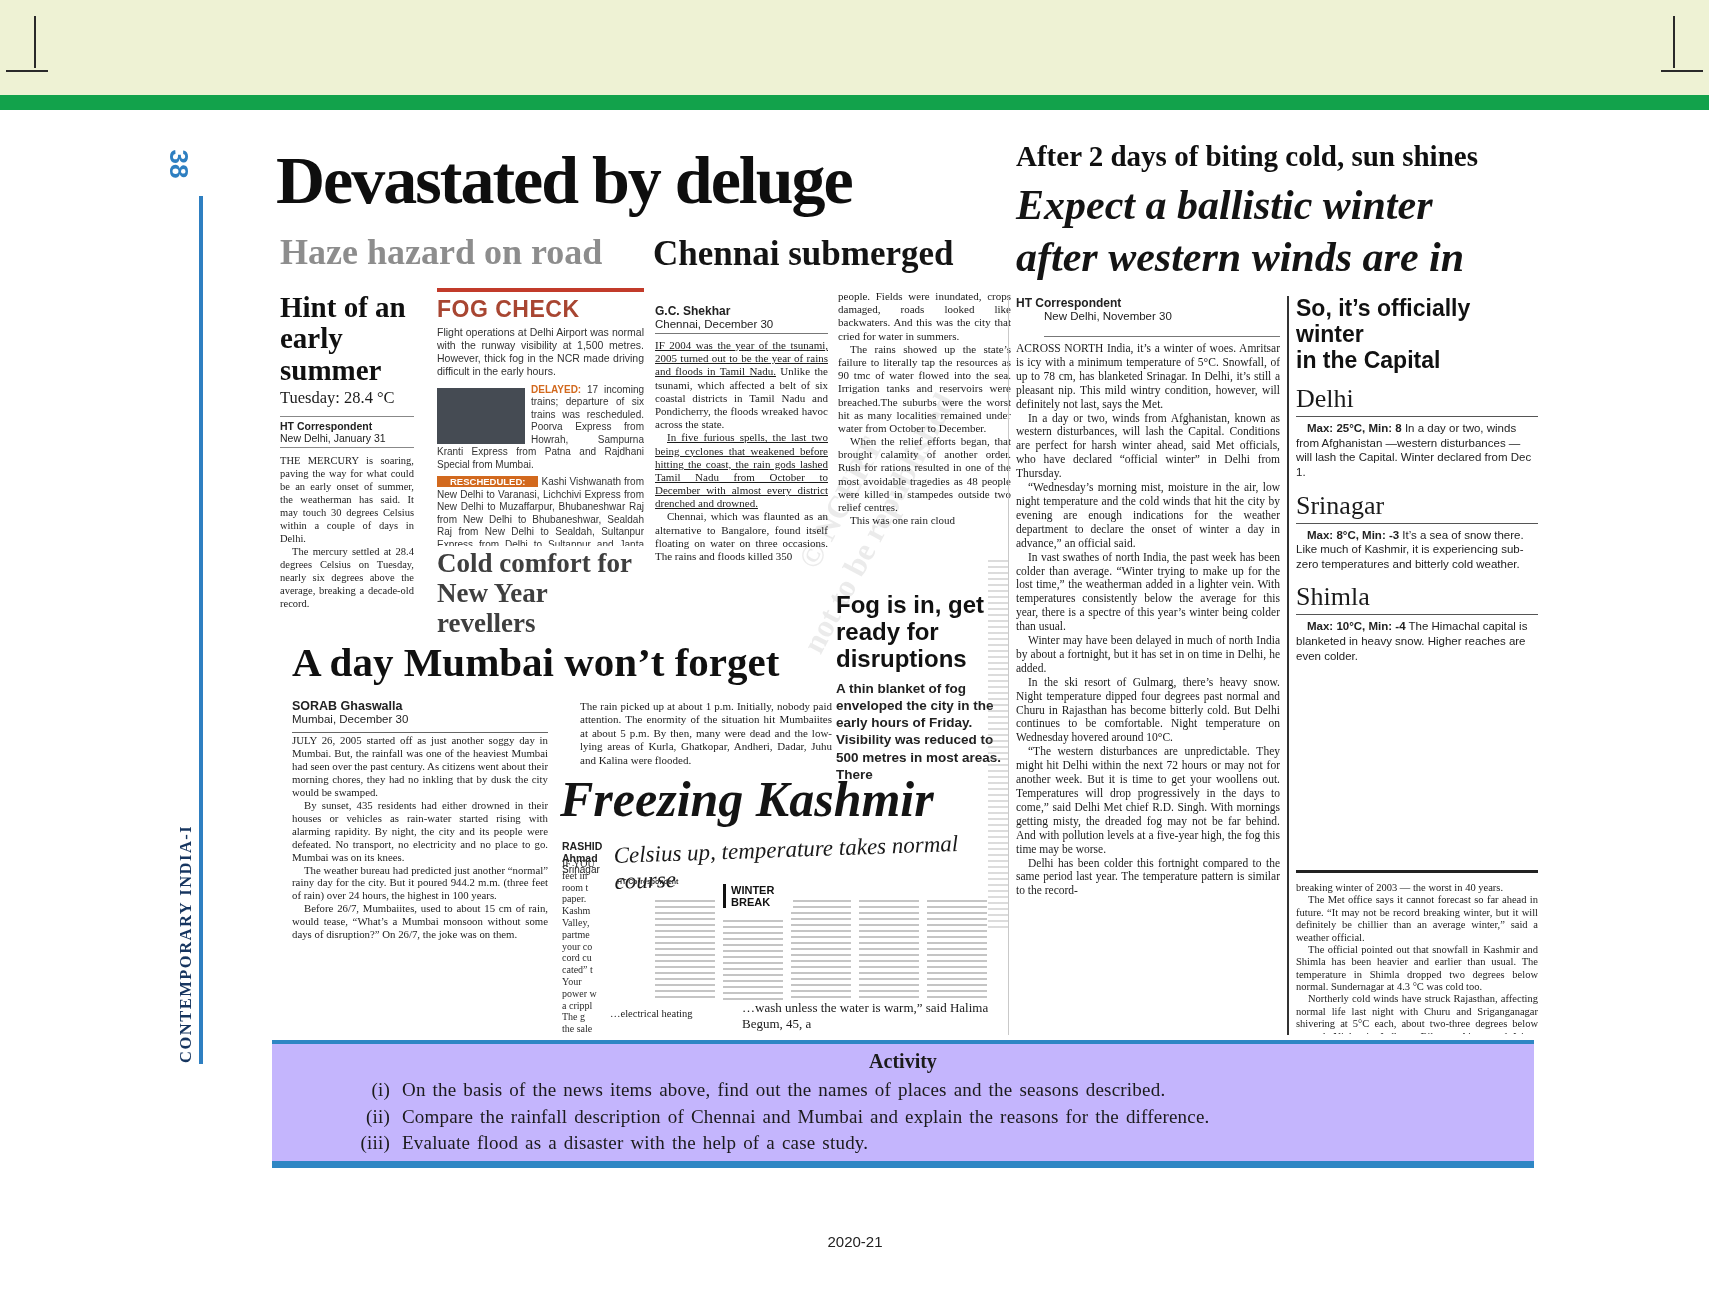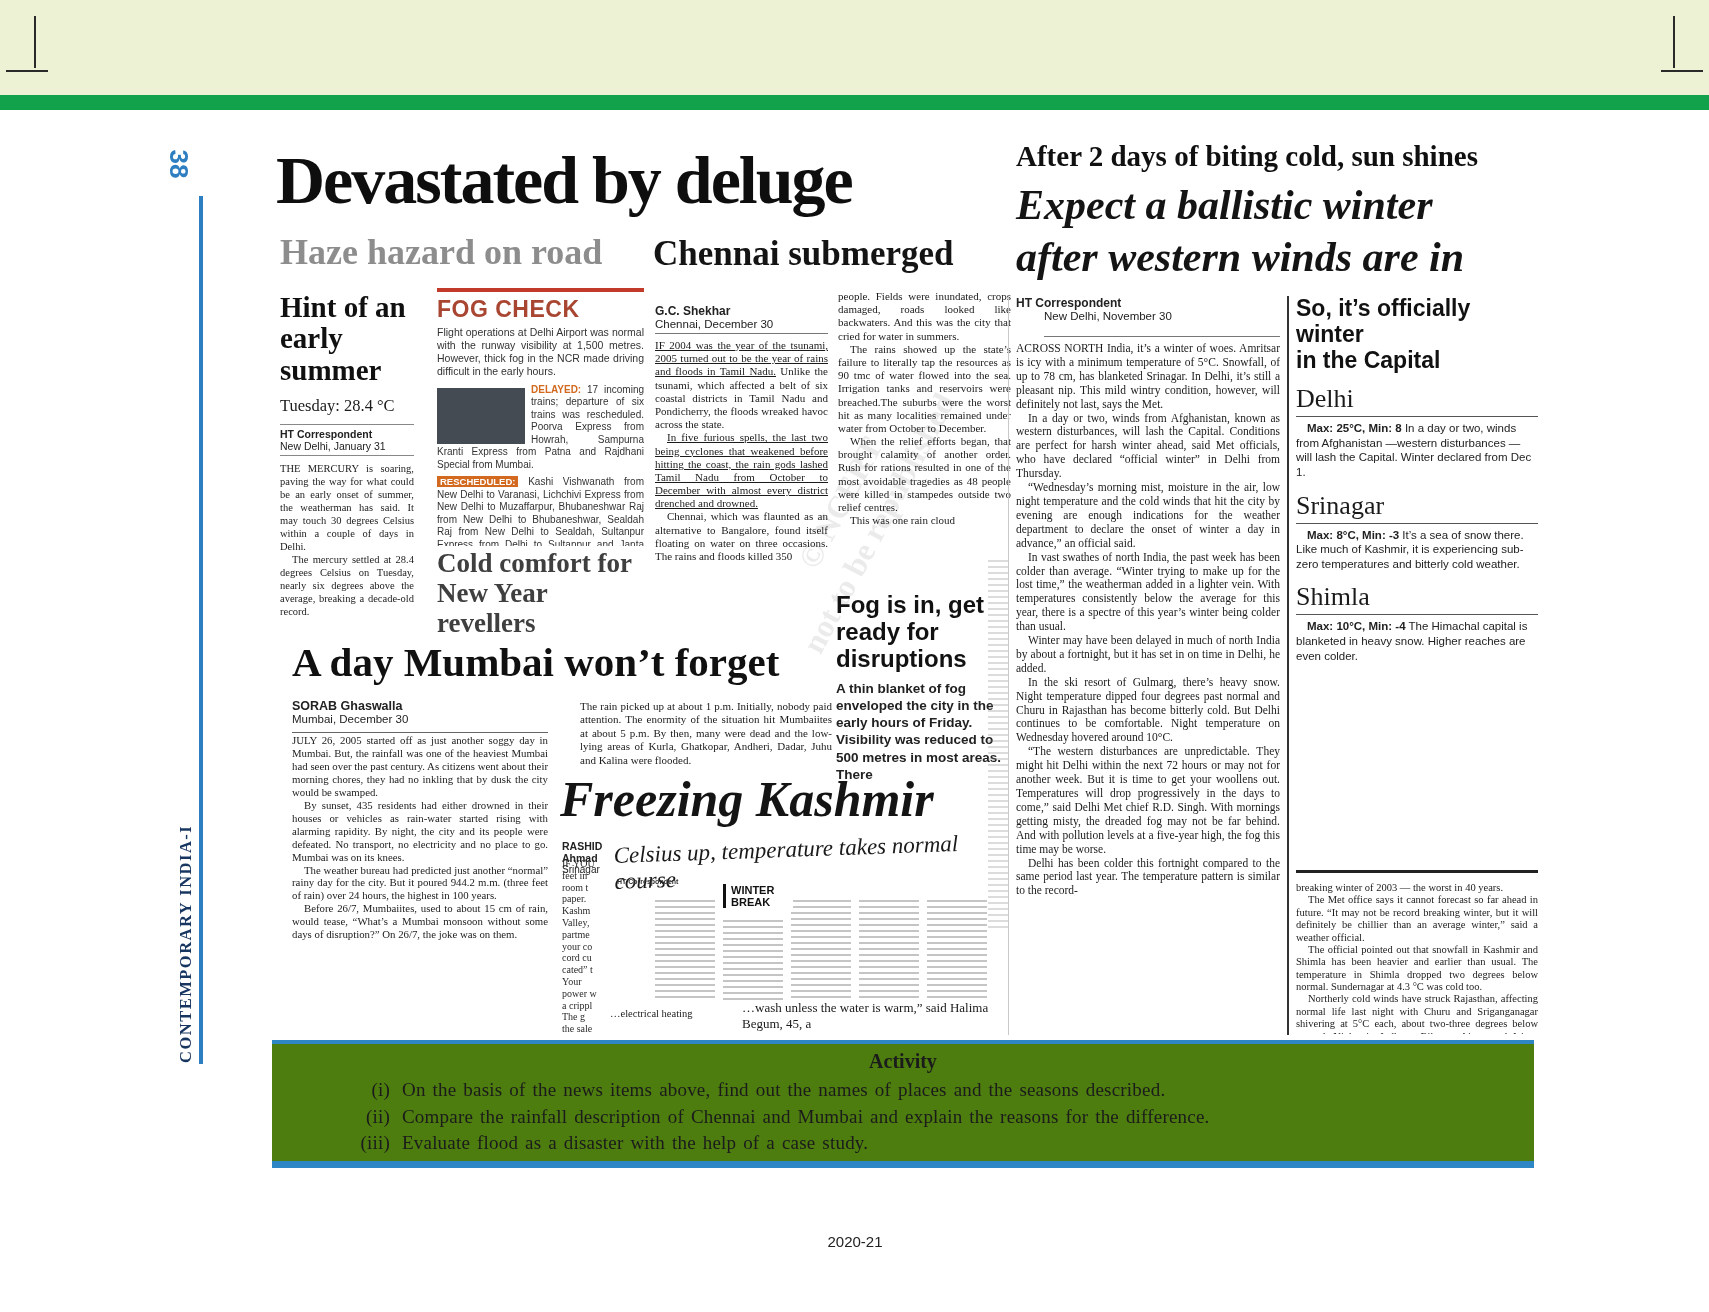--- a/index.html
+++ b/index.html
@@ -26,30 +26,30 @@
   .h-bal{left:1016px;width:525px;font-size:42px;font-style:italic;font-weight:600;color:#141414;line-height:1;}
   .h-haze{left:280px;top:231px;width:365px;font-size:36px;font-weight:bold;color:#8d8d8d;}
   .h-chennai{left:653px;top:234px;width:365px;font-size:35px;font-weight:bold;color:#141414;}
   .byline{font-family:"Liberation Sans",sans-serif;font-weight:bold;font-size:12px;color:#222;}
   .dateline{font-family:"Liberation Sans",sans-serif;font-size:11.5px;color:#222;}
   .rule{border-bottom:1px solid #777;}
   .nbody p{margin:0;}
   .nbody p + p{text-indent:12px;}
   .colA{left:280px;top:292px;width:134px;height:338px;}
   .colA .hl{font-size:29px;font-weight:bold;line-height:1.08;color:#101010;}
-  .colA .temp{font-size:16.5px;margin-top:10px;}
+  .colA .temp{font-size:16.5px;margin-top:2px;}
   .colA .by{margin-top:8px;padding:3px 0;border-top:1px solid #888;border-bottom:1px solid #888;}
   .colA .nbody{font-size:10.5px;line-height:1.24;margin-top:6px;}
   .fogbox{left:437px;top:288px;width:207px;height:254px;border-top:4px solid #c23b2a;}
   .fogtitle{font-size:23px;font-weight:bold;letter-spacing:.5px;color:#a84632;margin:4px 0 3px;}
   .fogintro{font-size:10.5px;line-height:1.25;color:#333;}
   .fogphoto{float:left;width:88px;height:56px;background:#454b53;margin:4px 6px 2px 0;}
   .fogsmall{font-size:10px;line-height:1.25;color:#333;margin-top:5px;}
   .lbl-delayed{color:#d2691e;font-weight:bold;}
-  .lbl-resched{background:#d2691e;color:#fff;font-weight:bold;font-size:9.5px;padding:0 3px;}
+  .lbl-resched{background:#d2691e;color:#fff;font-weight:bold;font-size:9.5px;padding:0 13px;}
   .coldcomfort{left:437px;top:548px;width:215px;font-size:27px;font-weight:bold;line-height:1.12;color:#3f3f3f;}
   .colC{left:655px;top:304px;width:173px;height:334px;}
   .colD{left:838px;top:290px;width:173px;height:270px;}
   .chenbody{font-size:11px;line-height:1.2;}
   .fogin{left:836px;top:592px;width:176px;height:190px;}
   .fogin .hl{font-family:"Liberation Sans",sans-serif;font-size:24px;font-weight:bold;line-height:1.12;color:#111;}
   .fogin .tx{font-family:"Liberation Sans",sans-serif;font-size:13.5px;font-weight:bold;line-height:1.28;margin-top:7px;color:#222;}
   .colE{left:1016px;top:296px;width:264px;height:740px;}
   .colE .nbody{font-size:11.5px;line-height:1.21;margin-top:4px;}
   .colF{left:1296px;top:296px;width:242px;}
@@ -68,21 +68,21 @@
   .tinyby{left:617px;top:878px;font-family:"Liberation Sans",sans-serif;font-size:7px;font-weight:bold;color:#333;}
   .wbreak{left:723px;top:884px;width:62px;background:#fff;border-left:3px solid #111;padding-left:5px;
           font-family:"Liberation Sans",sans-serif;font-size:11px;font-weight:bold;line-height:1.1;color:#111;}
   .fragcol{left:562px;top:858px;width:50px;font-size:10px;line-height:1.18;color:#2a2a2a;}
   .mstripe{background:repeating-linear-gradient(180deg,#8a8a8a 0 2.4px,transparent 2.4px 6px);opacity:.5;}
   .fragheat{left:610px;top:1008px;width:125px;font-size:10.5px;color:#222;}
   .fragwash{left:742px;top:1000px;width:248px;font-size:13px;line-height:1.25;color:#1a1a1a;background:#fff;}
   .vrule-light{left:1008px;top:296px;width:1px;height:739px;background:#c9c9c9;}
   .vrule-dark{left:1287px;top:296px;width:2px;height:739px;background:#333;}
   .hrule-capital{left:1296px;top:870px;width:242px;height:3px;background:#222;}
-  .activity{left:272px;top:1040px;width:1262px;height:128px;background:#4d7c0f;
+  .activity{left:272px;top:1040px;width:1262px;height:128px;background:#c4b5fd;
             border-top:4px solid #2e86c4;border-bottom:7px solid #2e86c4;box-sizing:border-box;}
   .activity .title{text-align:center;font-size:20px;font-weight:bold;margin-top:6px;}
   .activity .items{margin:4px 0 0 70px;}
   .activity .row{display:flex;font-size:19px;line-height:1.4;letter-spacing:.2px;word-spacing:2px;}
   .activity .num{width:48px;text-align:right;margin-right:12px;flex:0 0 auto;}
   .footer{left:700px;top:1233px;width:310px;text-align:center;
           font-family:"Liberation Sans",sans-serif;font-size:15px;color:#222;}
 </style>
 </head>
 <body>

